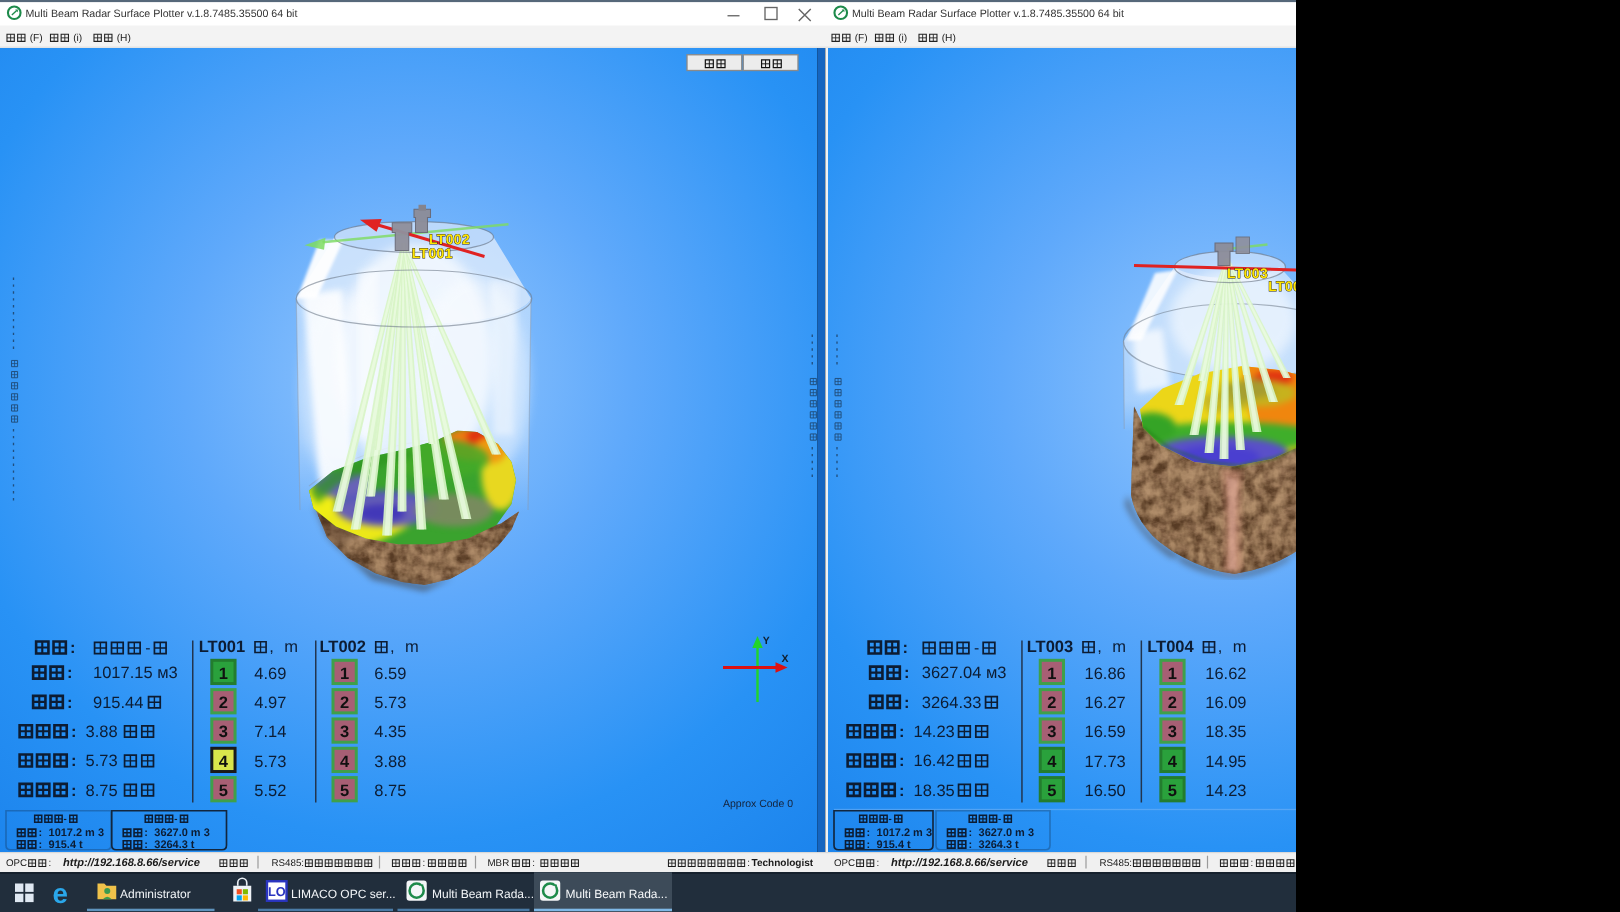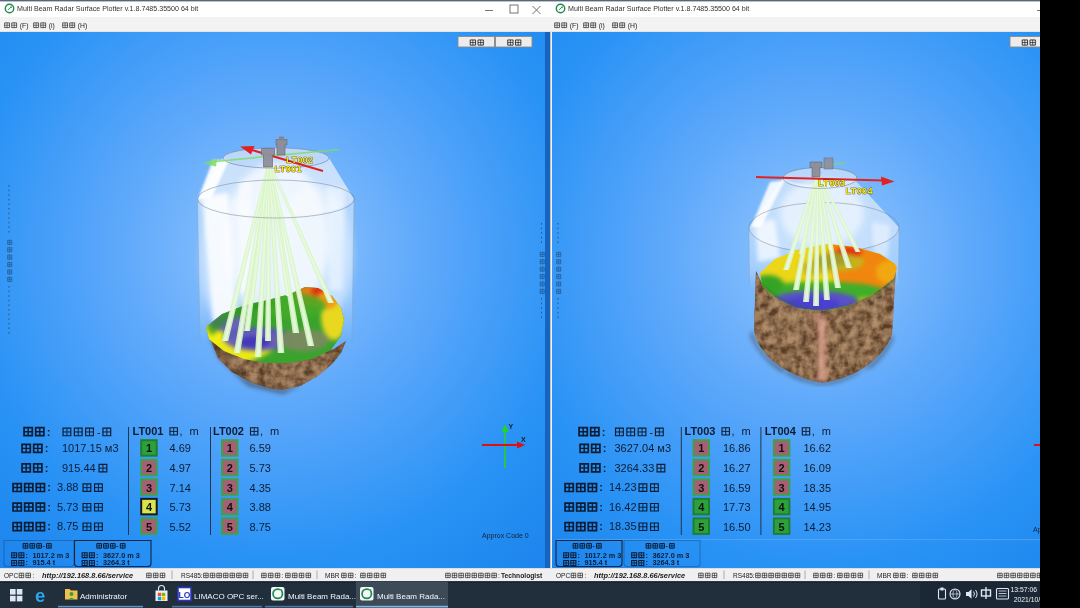--- a/index.html
+++ b/index.html
@@ -1,14 +1,14 @@
 <!DOCTYPE html>
 <html><head><meta charset="utf-8"><style>
 html,body{margin:0;padding:0;background:#000;}
-#scr{position:relative;width:1040px;height:608px;overflow:hidden;text-decoration:underline;}
+#scr{position:relative;width:864px;height:608px;overflow:hidden;text-decoration:underline;}
 text{font-family:"Liberation Sans",sans-serif;}
 </style></head><body>
 <div id="scr">
 <svg width="1080" height="608" viewBox="0 0 1080 608">
 <defs>
 <g id="cj">
           <path d="M0.10,0.16 H0.84 V0.88 H0.10 Z" fill="none" stroke="currentColor" stroke-width="0.11"></path>
           <path d="M0.10,0.52 H0.84 M0.47,0.16 V0.88" fill="none" stroke="currentColor" stroke-width="0.09"></path>
         </g>
 <g id="cb">

